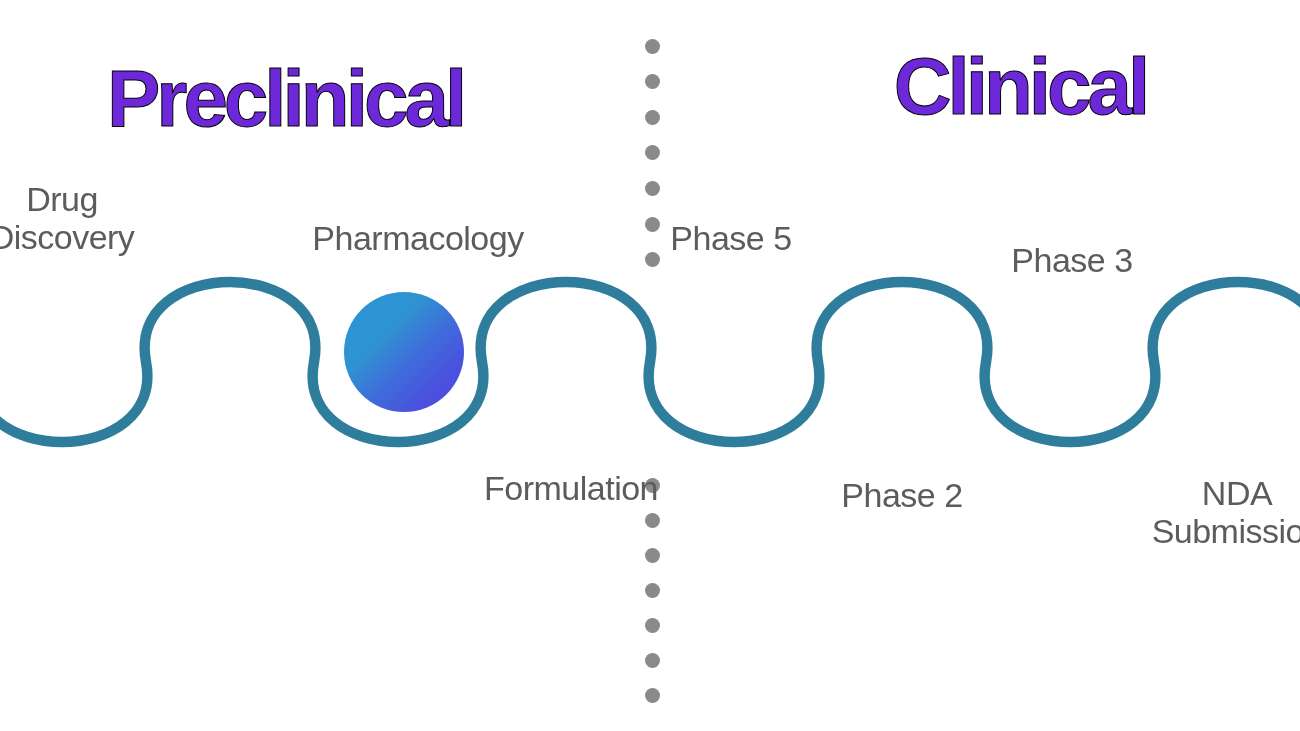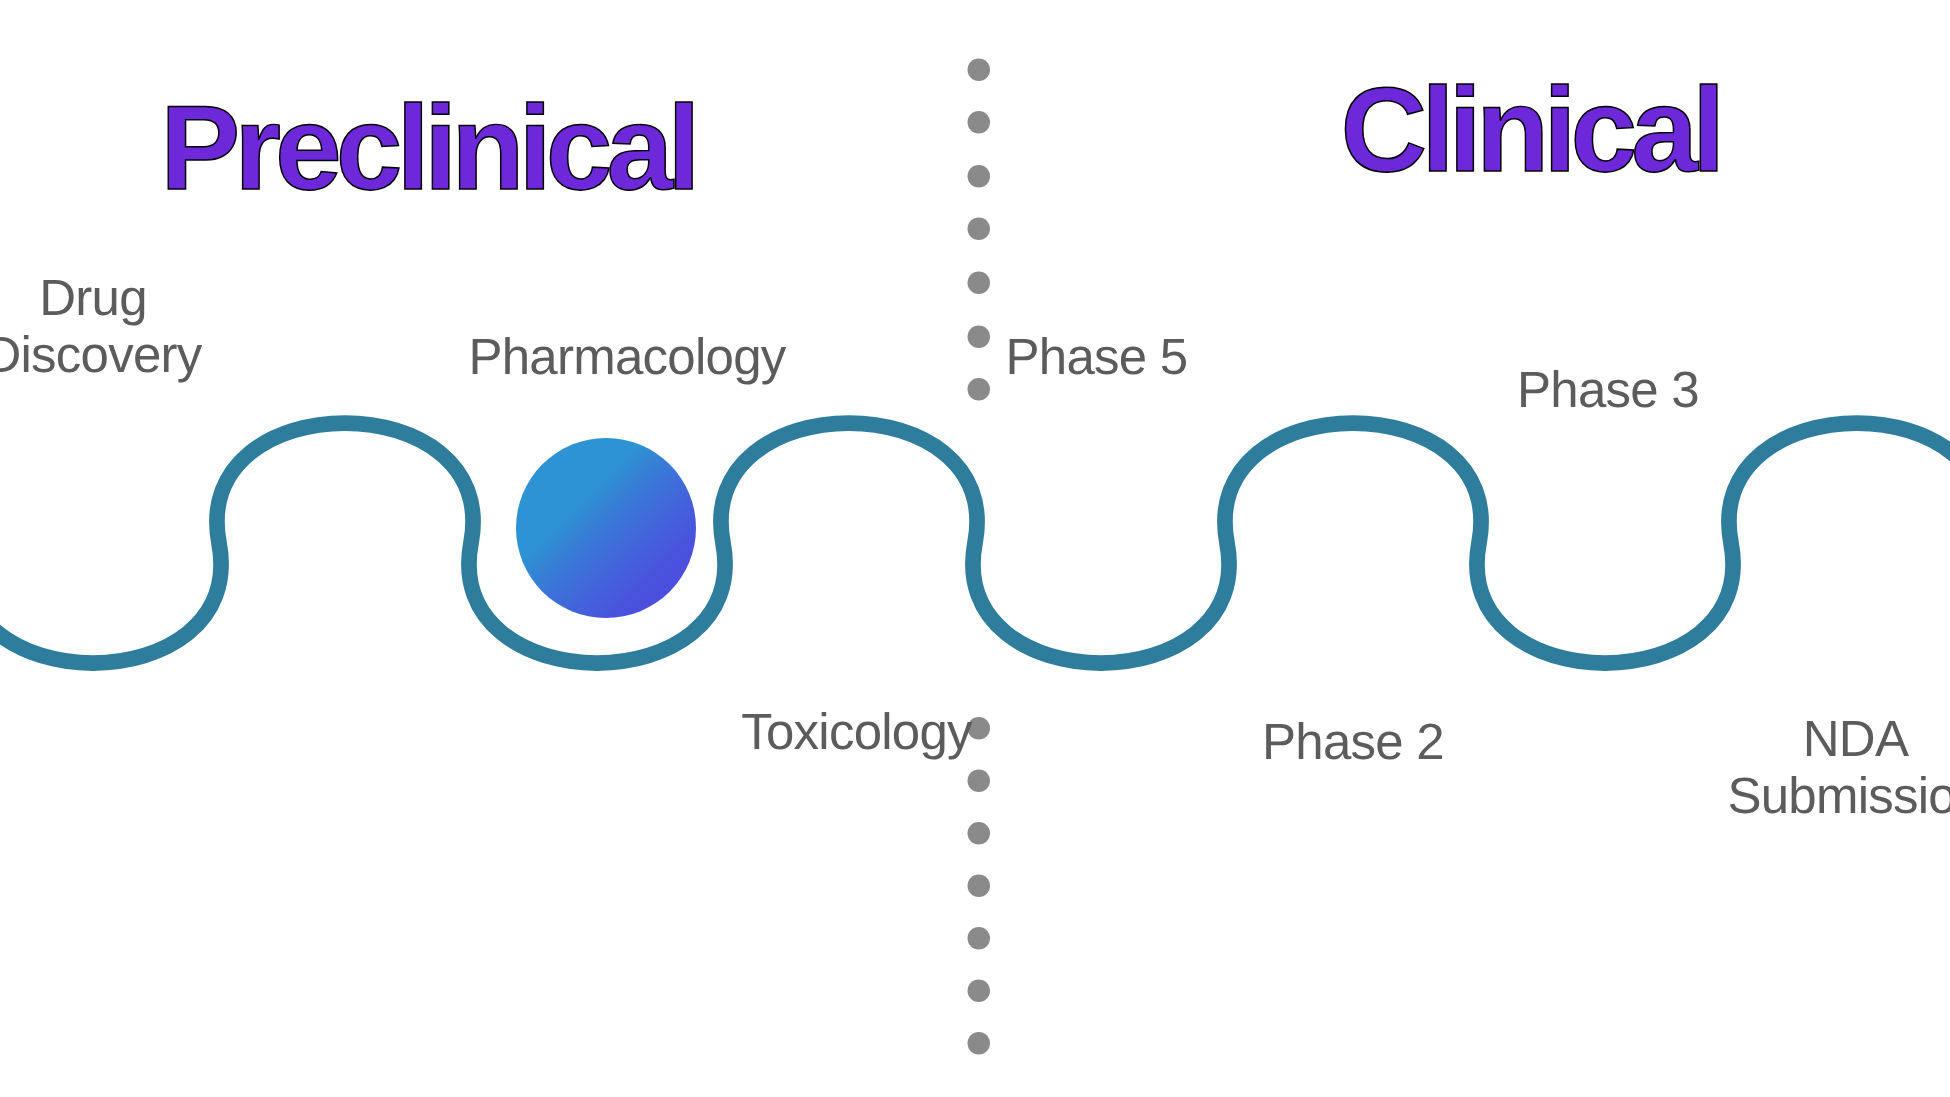--- a/index.html
+++ b/index.html
@@ -79,20 +79,20 @@
   <div class="ball" id="ball" style="height: 120px; width: 120px; left: 344px; top: 292px; background: linear-gradient(135deg, rgb(46, 147, 210) 0%, rgb(46, 147, 210) 35%, rgb(62, 111, 217) 55%, rgb(74, 81, 222) 78%, rgb(77, 74, 225) 100%);"></div>
 
   <div class="section-title" id="title-preclinical" style="left: 285px; top: 59px;">Preclinical</div>
 
   <div class="section-title" id="title-clinical" style="left: 1020px; top: 47px;">Clinical</div>
 
   <div id="stages">
       <div class="stage-label" style="left: 62px; top: 180px;"><span>Drug</span><br><span>Discovery</span></div>
       <div class="stage-label" style="left: 418px; top: 219px;"><span>Pharmacology</span></div>
       <div class="stage-label" style="left: 235px; top: 469px;"><br></div>
-      <div class="stage-label" style="left: 571px; top: 469px;"><span>Toxicology</span></div>
+      <div class="stage-label" style="left: 571px; top: 469px;"><span>Formulation</span></div>
       <div class="stage-label" style="left: 731px; top: 219px;"><span>Phase 5</span></div>
       <div class="stage-label" style="left: 902px; top: 476px;"><span>Phase 2</span></div>
       <div class="stage-label" style="left: 1072px; top: 219px; margin-top: 22px;"><span>Phase 3</span></div>
       <div class="stage-label" style="left: 1237px; top: 474px;"><span>NDA</span><br><span>Submission</span></div>
     </div>
 
 </div>
 
 </body></html>

